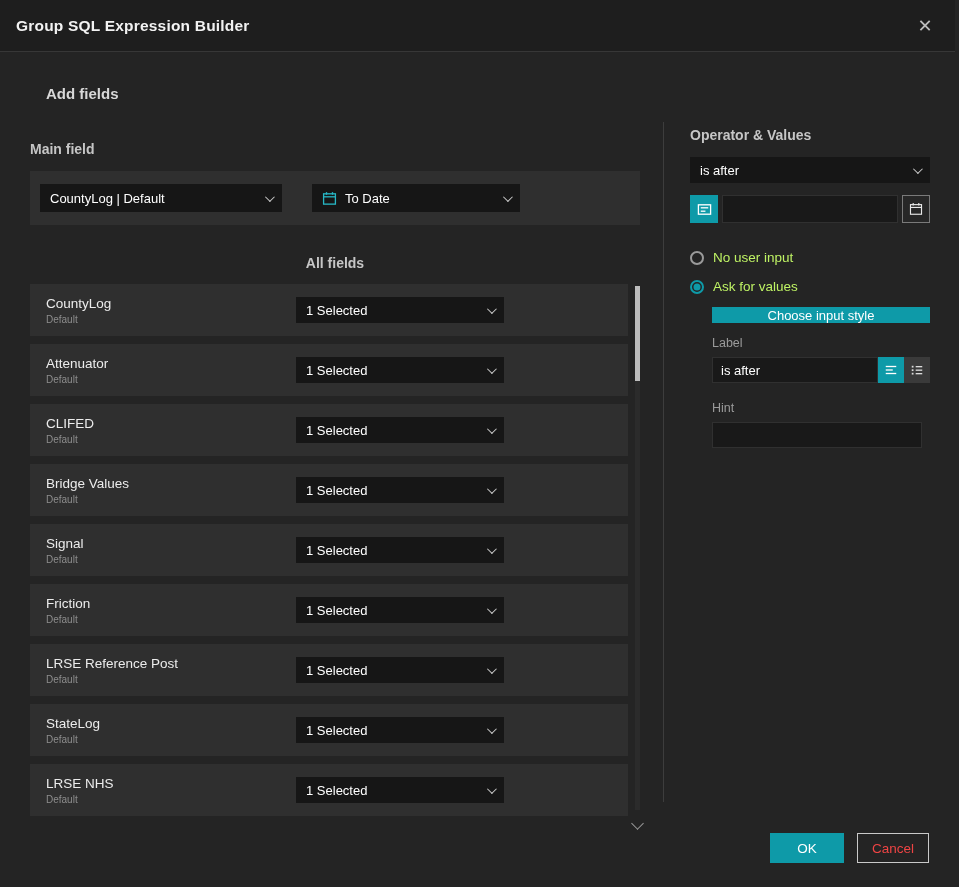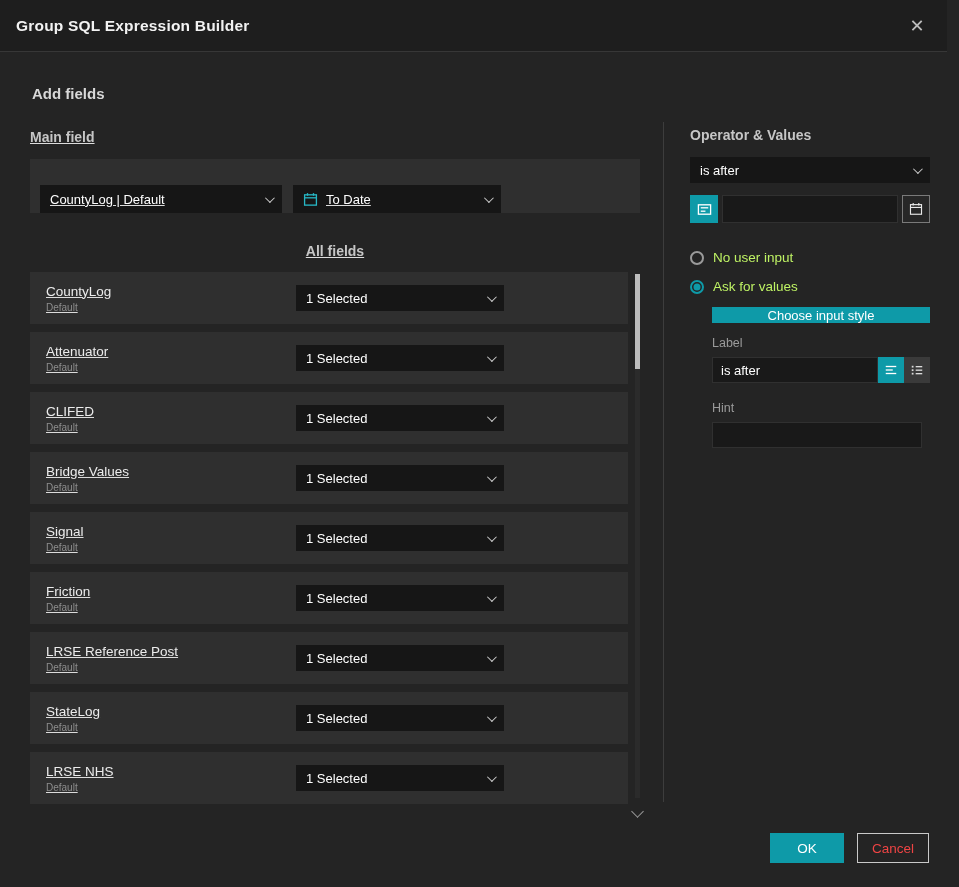--- a/index.html
+++ b/index.html
@@ -14,39 +14,39 @@
   body{
     width:959px;height:887px;overflow:hidden;
     background:var(--bg);
     font-family:"Liberation Sans", sans-serif;
     color:#dcdcdc;
   }
   .dialog{position:relative;width:959px;height:887px;}
 
   
   .header{
-    position:absolute;top:0;left:0;right:12px;height:52px;
+    position:absolute;top:0;left:0;right:4px;height:52px;
     background:#1e1e1e;border-bottom:1px solid #373737;
     display:flex;align-items:center;padding:0 16px;
   }
   .header .title{font-size:15.5px;font-weight:bold;color:#f2f2f2;letter-spacing:.2px;}
   .close-btn{
     margin-left:auto;width:28px;height:28px;display:flex;align-items:center;justify-content:center;
     color:#bdbdbd;font-size:18px;cursor:pointer;
   }
 
-  .section-heading{position:absolute;left:32px;top:85px;font-size:15px;font-weight:bold;color:#d8d8d8;}
+  .section-heading{position:absolute;left:46px;top:85px;font-size:15px;font-weight:bold;color:#d8d8d8;}
 
   .sub-label{font-size:14px;font-weight:bold;color:#c6c6c6;}
 
   
-  .left-col{position:absolute;left:30px;top:129px;width:610px;text-decoration:underline;}
+  .left-col{position:absolute;left:30px;top:141px;width:610px;}
   .main-panel{
     margin-top:14px;background:var(--panel);height:54px;
-    display:flex;align-items:flex-end;padding:0 10px;gap:11px;
+    display:flex;align-items:center;padding:0 10px;gap:30px;
   }
   .select{
     background:var(--select-bg);height:28px;display:flex;align-items:center;
     padding:0 10px;color:#fff;font-size:13px;cursor:pointer;
   }
   .select .chev{
     margin-left:auto;width:7px;height:7px;border-right:1.4px solid #c9c9c9;border-bottom:1.4px solid #c9c9c9;
     transform:rotate(45deg) translateY(-2px);flex:none;
   }
   .select .sel-text{white-space:nowrap;overflow:hidden;}

